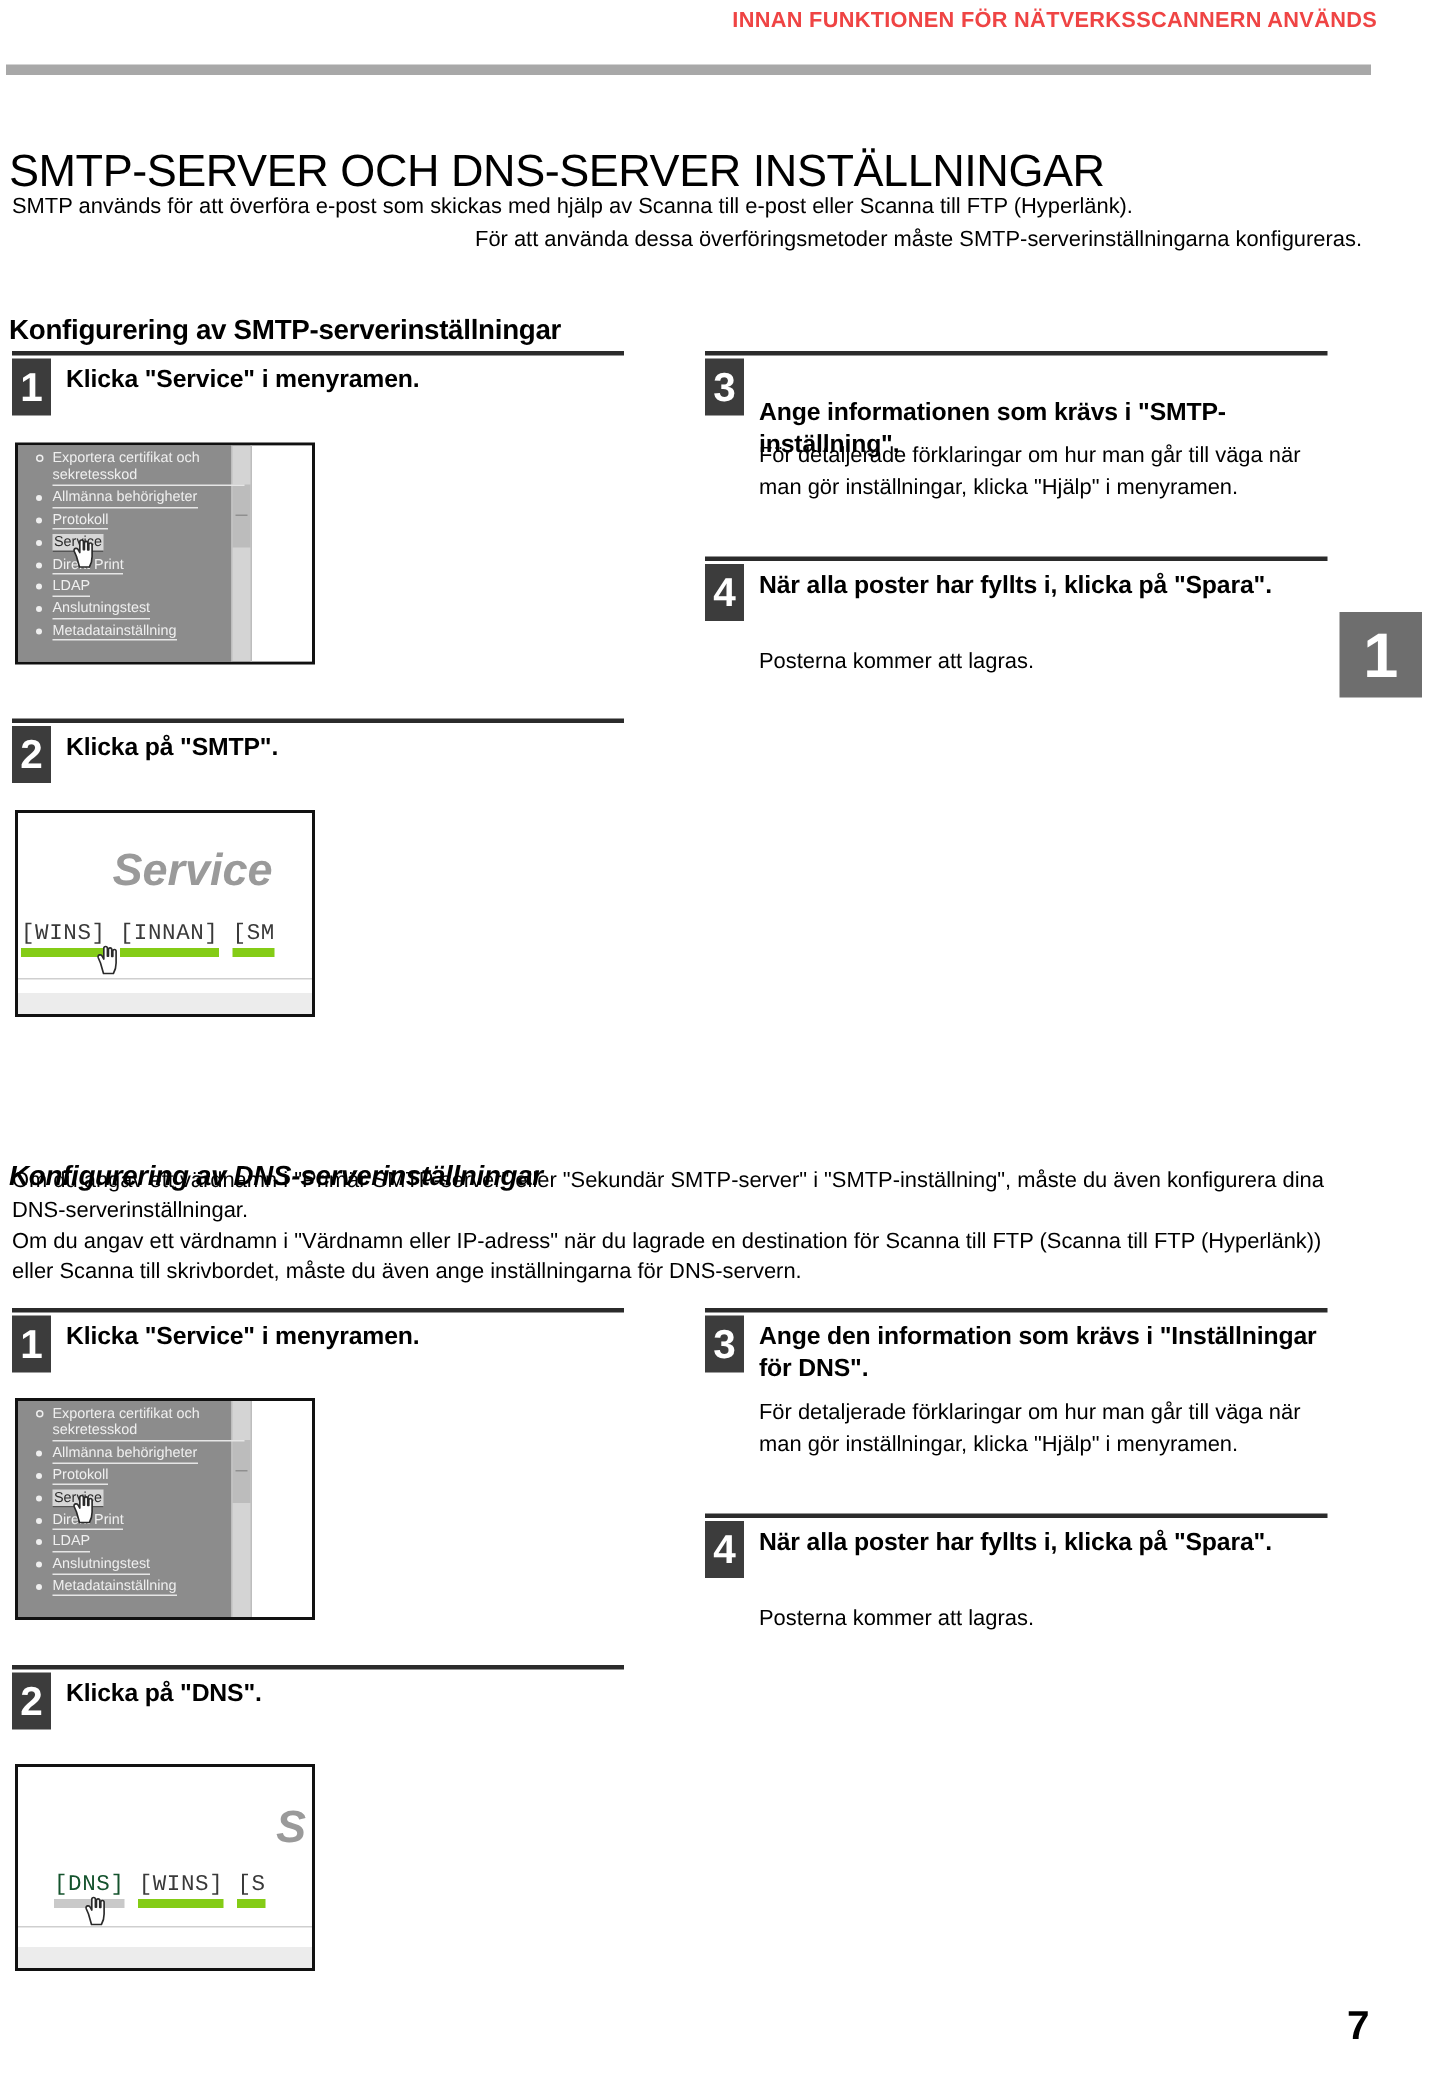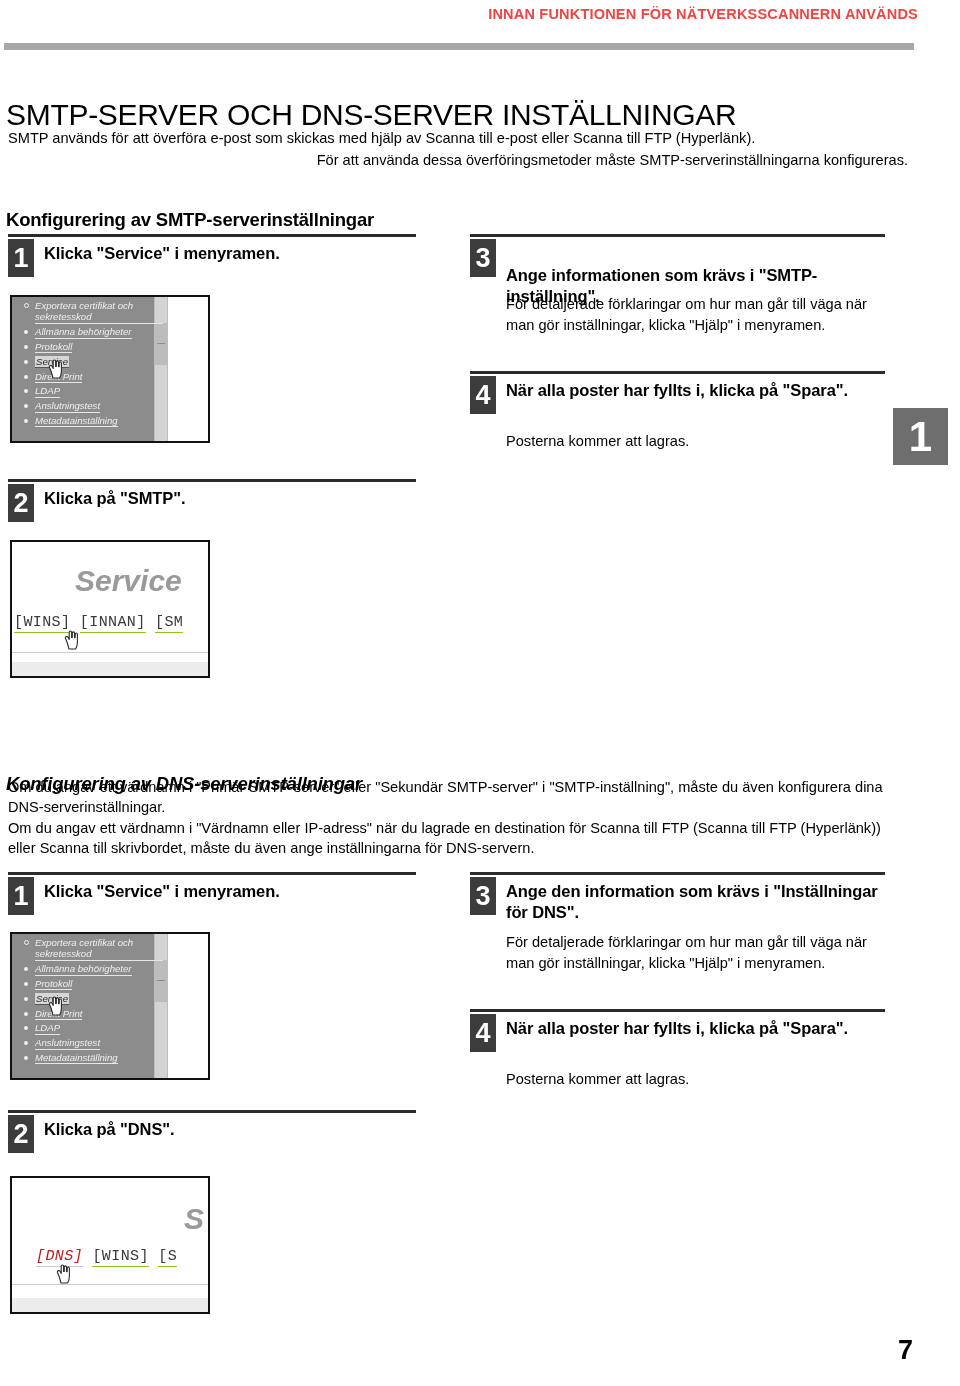--- a/index.html
+++ b/index.html
@@ -149,21 +149,20 @@
     list-style: none;
     font-size: 9.6px;
     line-height: 11.4px;
     color: #efefef;
   }
   .menu-list li {
     position: relative;
     padding-left: 17px;
     margin-bottom: 2.4px;
     white-space: nowrap;
-    font-style: italic;
   }
   .menu-list li .bullet {
     position: absolute;
     left: 6px; top: 4px;
     width: 4px; height: 4px;
     border-radius: 50%;
     background: #efefef;
   }
   .menu-list li.hollow .bullet {
     background: transparent;
@@ -196,27 +195,26 @@
   .tab-shot .tab-row {
     position: absolute;
     left: 2px;
     font-family: "Liberation Mono", monospace;
     font-size: 15px;
     letter-spacing: 0.4px;
     color: #3a3a3a;
     white-space: nowrap;
   }
   .tab-shot .tab-row .tk {
-    border-bottom: 1px solid #84cc16;
+    border-bottom: 6px solid #84cc16;
     padding-bottom: 1px;
   }
   .tab-shot .tab-row .tk.dim {
-    color: #b91c1c;
+    color: #14532d;
     border-bottom-color: #c9c9c9;
-    font-style: italic;
   }
   .tab-shot .hr-line {
     position: absolute;
     left: 0; right: 0;
     height: 1px;
     background: #cfcfcf;
   }
   .tab-shot .foot-band {
     position: absolute;
     left: 0; right: 0; bottom: 0;

